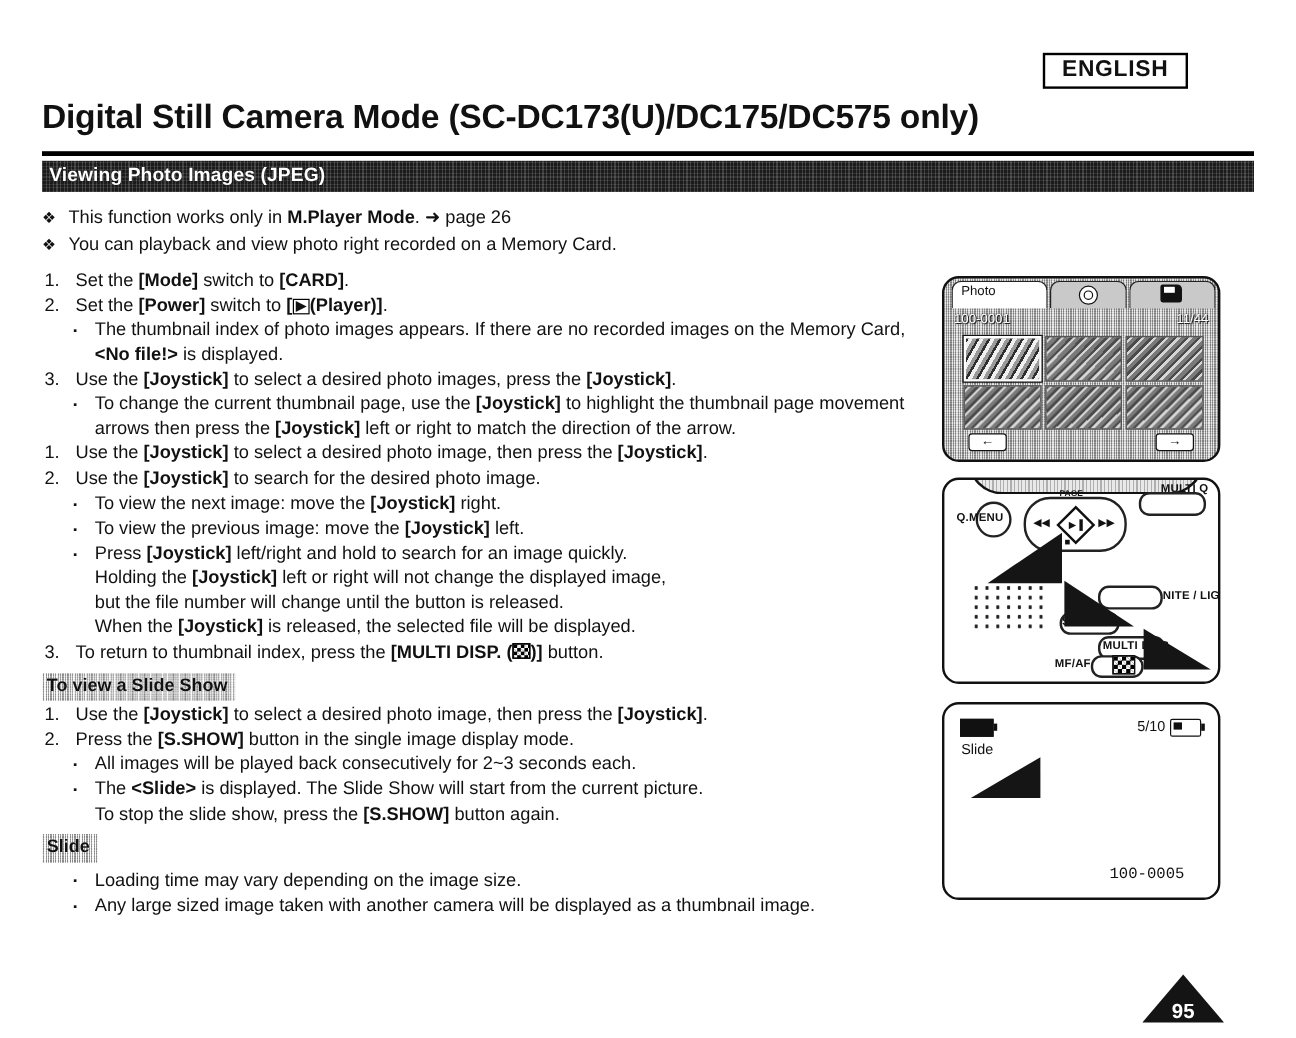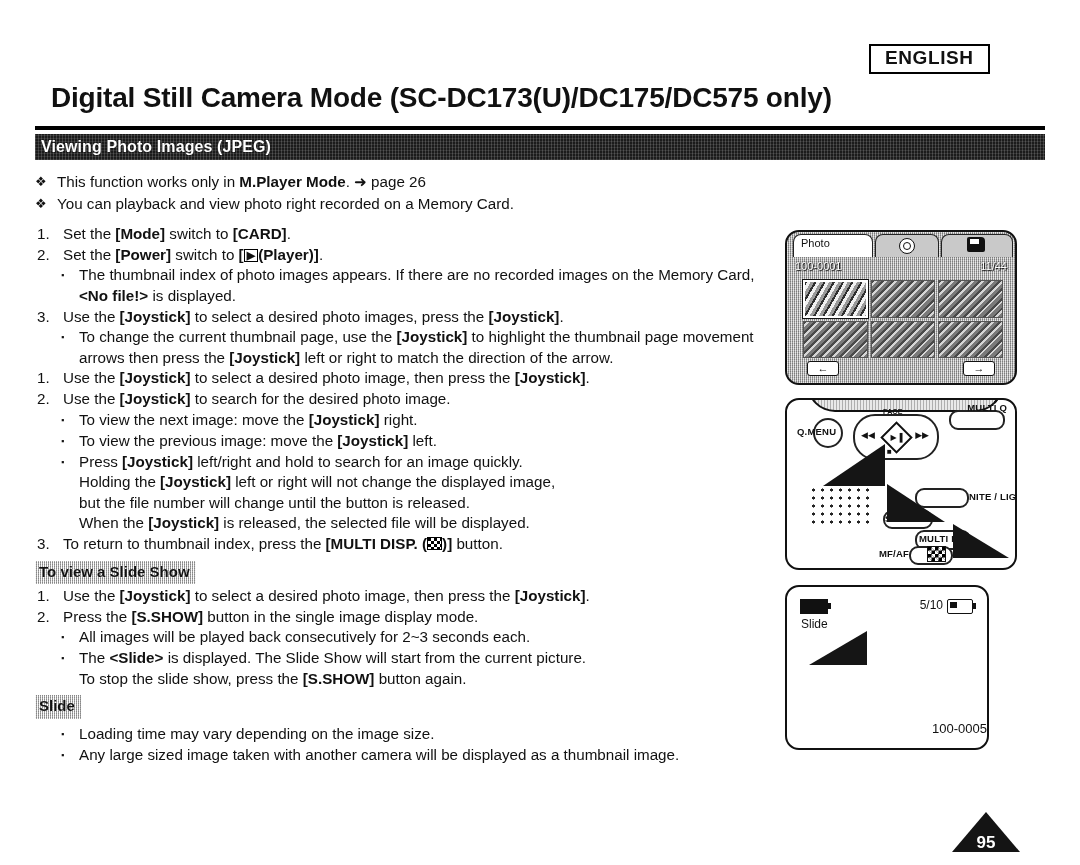--- a/index.html
+++ b/index.html
@@ -20,21 +20,20 @@
     position:absolute;left:869px;top:44px;
     border:2px solid #000;
     padding:2px 14px 3px;
     font-size:19px;font-weight:bold;letter-spacing:.6px;
     line-height:1.1;
   }
   .doc-title{
     position:absolute;left:35px;top:82px;width:1010px;
     font-size:28px;font-weight:bold;letter-spacing:-.2px;
     white-space:nowrap;
-    margin-left:16px;
   }
   .title-rule{
     position:absolute;left:35px;top:126px;width:1010px;height:4px;background:#000;
   }
   .section-band{
     position:absolute;left:35px;top:134px;width:1010px;height:26px;
     background:#1b1b1b;
     overflow:hidden;
   }
   .section-band::after{
@@ -236,21 +235,21 @@
   .p1{left:36px;top:44px;border-width:0 0 42px 62px;border-color:transparent transparent #151515 transparent;}
   .p2{left:100px;top:84px;border-width:0 0 38px 58px;border-color:transparent transparent #151515 transparent;transform:scaleX(-1);}
   .p3{left:166px;top:124px;border-width:0 0 34px 56px;border-color:transparent transparent #151515 transparent;transform:scaleX(-1);}
   .topcurve{
     position:absolute;left:20px;top:-16px;width:192px;height:24px;
     border:2px solid #111;border-radius:0 0 60px 60px;background:#e9e9e9;
     background-image:repeating-linear-gradient(90deg,rgba(0,0,0,.25) 0 1px,transparent 1px 3px);
   }
 
   
-  .lcd2{left:785px;top:585px;width:204px;height:165px;}
+  .lcd2{left:785px;top:585px;width:232px;height:165px;}
   .scr2{
     width:100%;height:100%;box-sizing:border-box;
     border:2px solid #111;border-radius:14px;background:#fff;
     position:relative;overflow:hidden;
   }
   .batt{
     position:absolute;left:13px;top:12px;width:26px;height:13px;
     border:1.6px solid #111;background:#111;
   }
   .batt::after{content:"";position:absolute;right:-4px;top:3px;width:3px;height:6px;background:#111;}
@@ -260,21 +259,21 @@
     border:1.6px solid #111;border-radius:2px;background:#fff;
   }
   .battr::before{content:"";position:absolute;left:2px;top:2px;width:7px;height:6px;background:#111;}
   .battr::after{content:"";position:absolute;right:-4px;top:3px;width:3px;height:6px;background:#111;}
   .slidelab{position:absolute;left:14px;top:30px;font-size:12px;}
   .ptr4{
     position:absolute;left:22px;top:44px;width:0;height:0;
     border-style:solid;border-width:0 0 34px 58px;
     border-color:transparent transparent #151515 transparent;
   }
-  .fno{position:absolute;right:0;bottom:12px;font-size:13px;}
+  .fno{position:absolute;right:28px;bottom:12px;font-size:13px;font-family:Liberation Mono, monospace;}
 
   
   .badge{
     position:absolute;left:952px;top:812px;width:0;height:0;
     border-left:34px solid transparent;border-right:34px solid transparent;
     border-bottom:40px solid #141414;
   }
   .badge-n{
     position:absolute;left:952px;top:833px;width:68px;text-align:center;
     color:#fff;font-size:17px;font-weight:bold;

